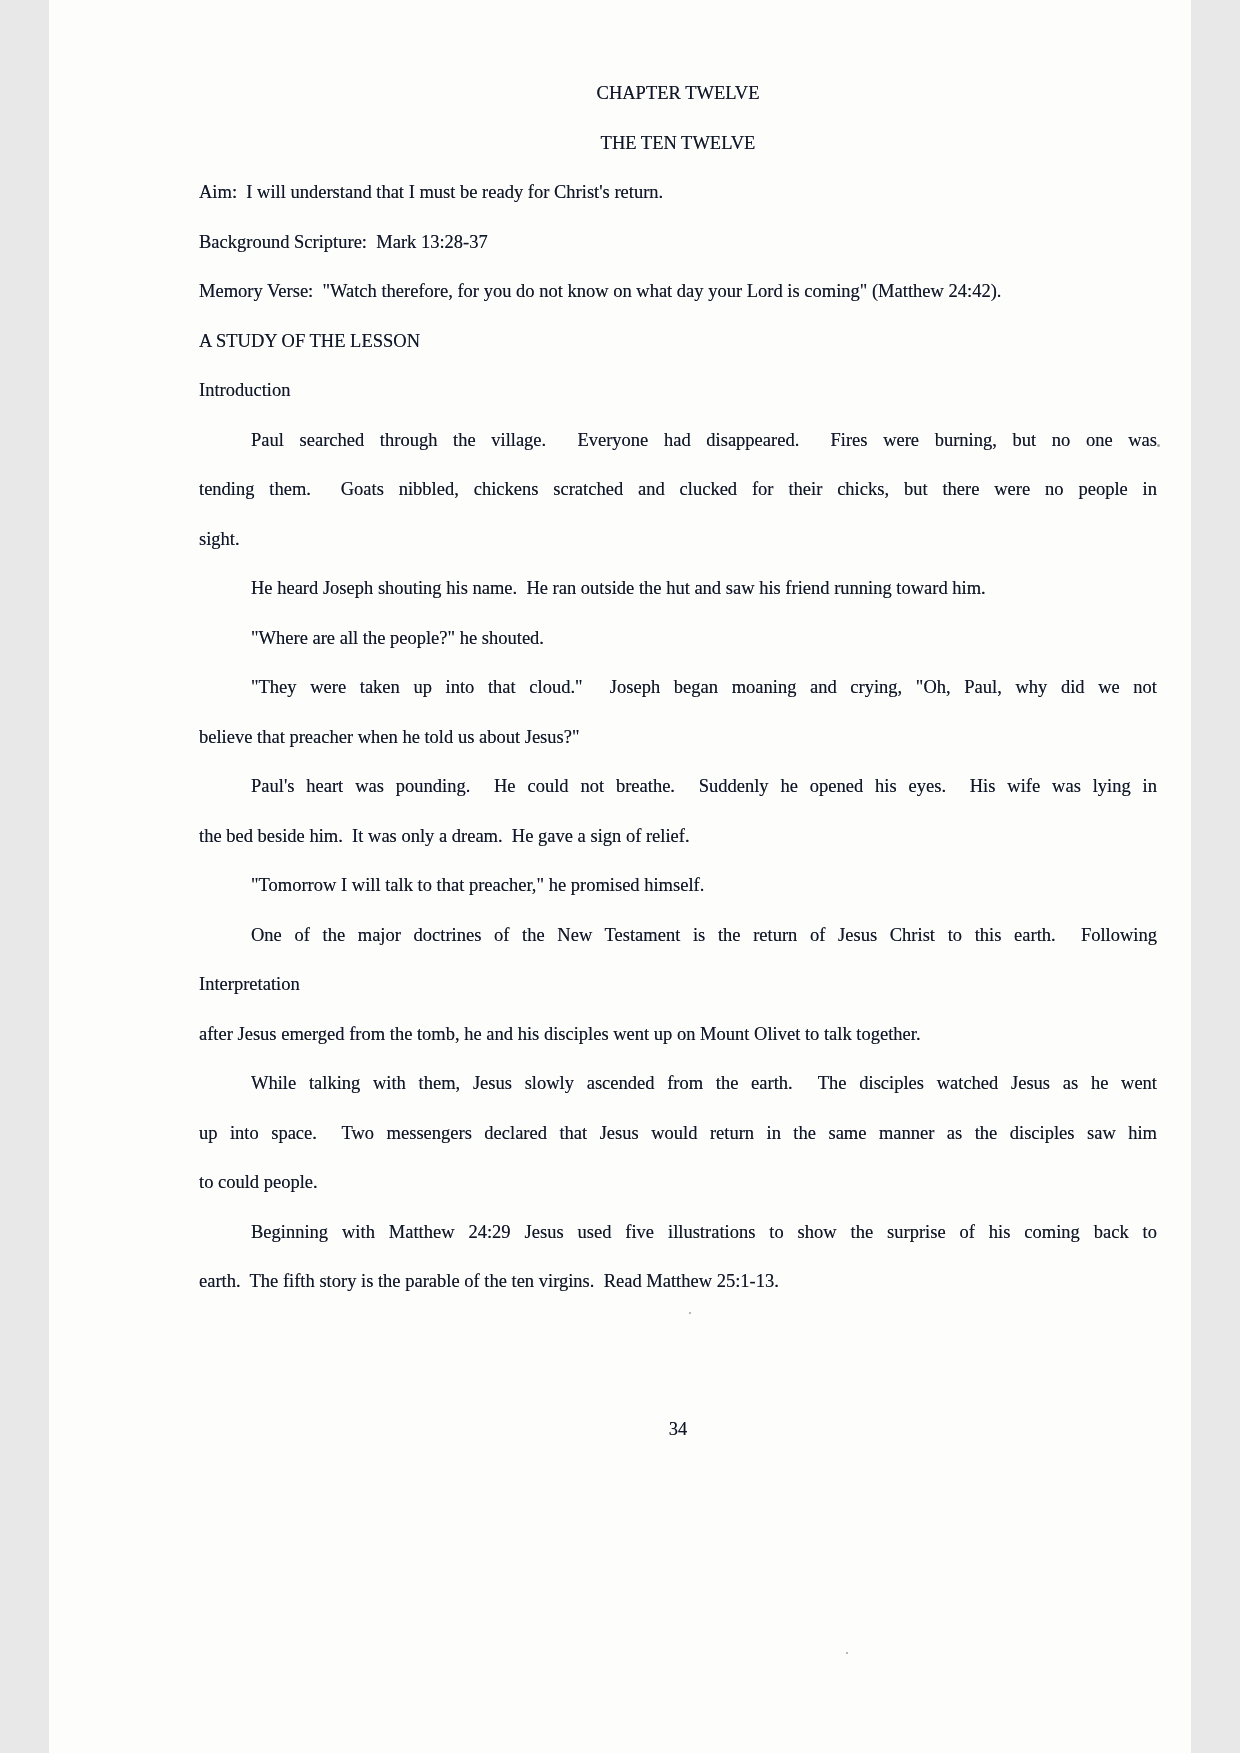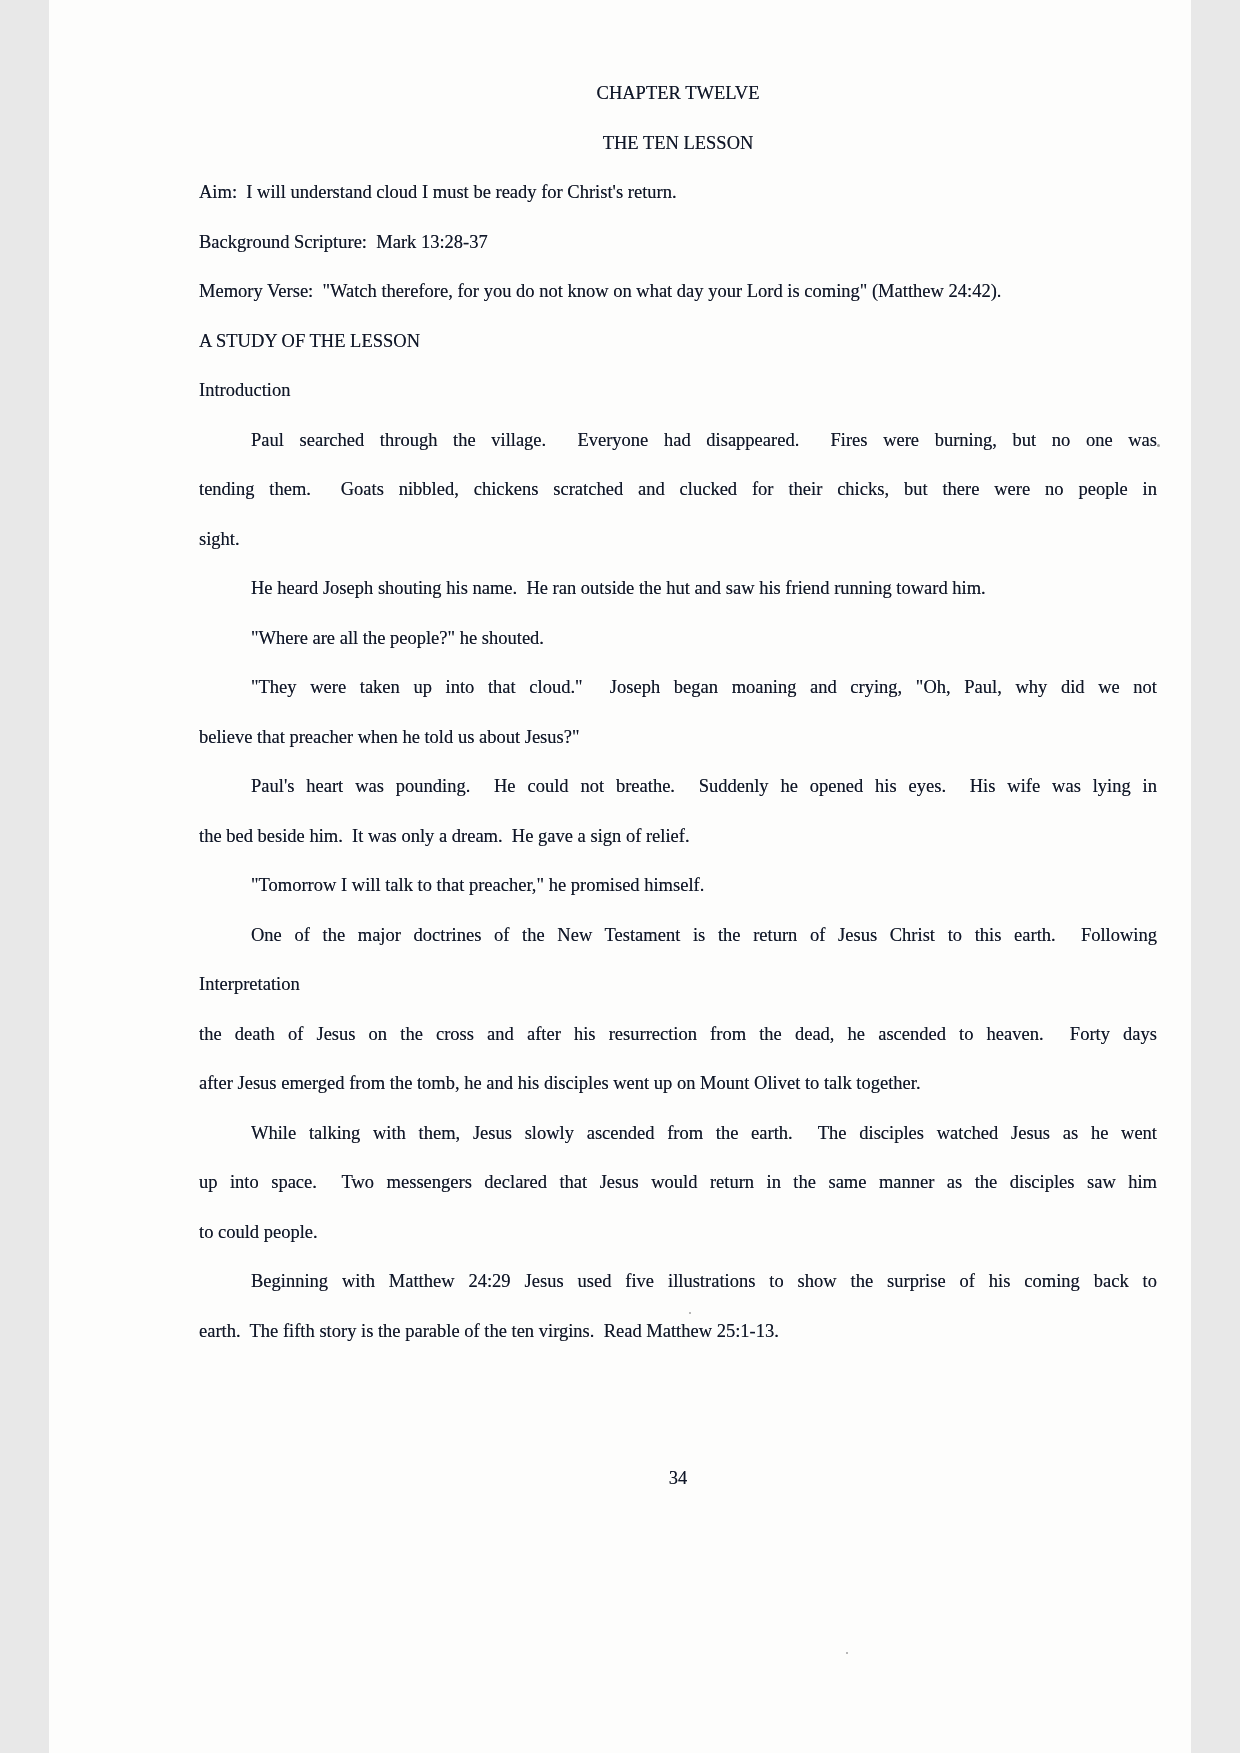--- a/index.html
+++ b/index.html
@@ -47,23 +47,23 @@
   .speck.s2 { left: 640px;  top: 1312px; width: 2px; height: 2px; }
   .speck.s3 { left: 797px;  top: 1652px; width: 2px; height: 2px; }
 </style>
 </head>
 <body>
 
 <div class="page">
   <div class="content">
 
     <div class="line center">CHAPTER TWELVE</div>
-    <div class="line center">THE TEN LESSON</div>
+    <div class="line center">THE TEN TWELVE</div>
 
-    <div class="line">Aim:  I will understand cloud I must be ready for Christ's return.</div>
+    <div class="line">Aim:  I will understand that I must be ready for Christ's return.</div>
     <div class="line">Background Scripture:  Mark 13:28-37</div>
     <div class="line">Memory Verse:  "Watch therefore, for you do not know on what day your Lord is coming" (Matthew 24:42).</div>
 
     <div class="line">A STUDY OF THE LESSON</div>
 
     <div class="line">Introduction</div>
 
     <div class="line justify indent">Paul searched through the village.  Everyone had disappeared.  Fires were burning, but no one was</div>
     <div class="line justify">tending them.  Goats nibbled, chickens scratched and clucked for their chicks, but there were no people in</div>
     <div class="line">sight.</div>
@@ -71,21 +71,20 @@
     <div class="line indent">"Where are all the people?" he shouted.</div>
     <div class="line justify indent">"They were taken up into that cloud."  Joseph began moaning and crying, "Oh, Paul, why did we not</div>
     <div class="line">believe that preacher when he told us about Jesus?"</div>
     <div class="line justify indent">Paul's heart was pounding.  He could not breathe.  Suddenly he opened his eyes.  His wife was lying in</div>
     <div class="line">the bed beside him.  It was only a dream.  He gave a sign of relief.</div>
     <div class="line indent">"Tomorrow I will talk to that preacher," he promised himself.</div>
 
     <div class="line justify indent">One of the major doctrines of the New Testament is the return of Jesus Christ to this earth.  Following</div>
 
     <div class="line">Interpretation</div>
-    <div class="line justify">the death of Jesus on the cross and after his resurrection from the dead, he ascended to heaven.  Forty days</div>
     <div class="line">after Jesus emerged from the tomb, he and his disciples went up on Mount Olivet to talk together.</div>
     <div class="line justify indent">While talking with them, Jesus slowly ascended from the earth.  The disciples watched Jesus as he went</div>
     <div class="line justify">up into space.  Two messengers declared that Jesus would return in the same manner as the disciples saw him</div>
     <div class="line">to could people.</div>
     <div class="line justify indent">Beginning with Matthew 24:29 Jesus used five illustrations to show the surprise of his coming back to</div>
     <div class="line">earth.  The fifth story is the parable of the ten virgins.  Read Matthew 25:1-13.</div>
 
     <div class="line page-number">34</div>
   </div>
 

